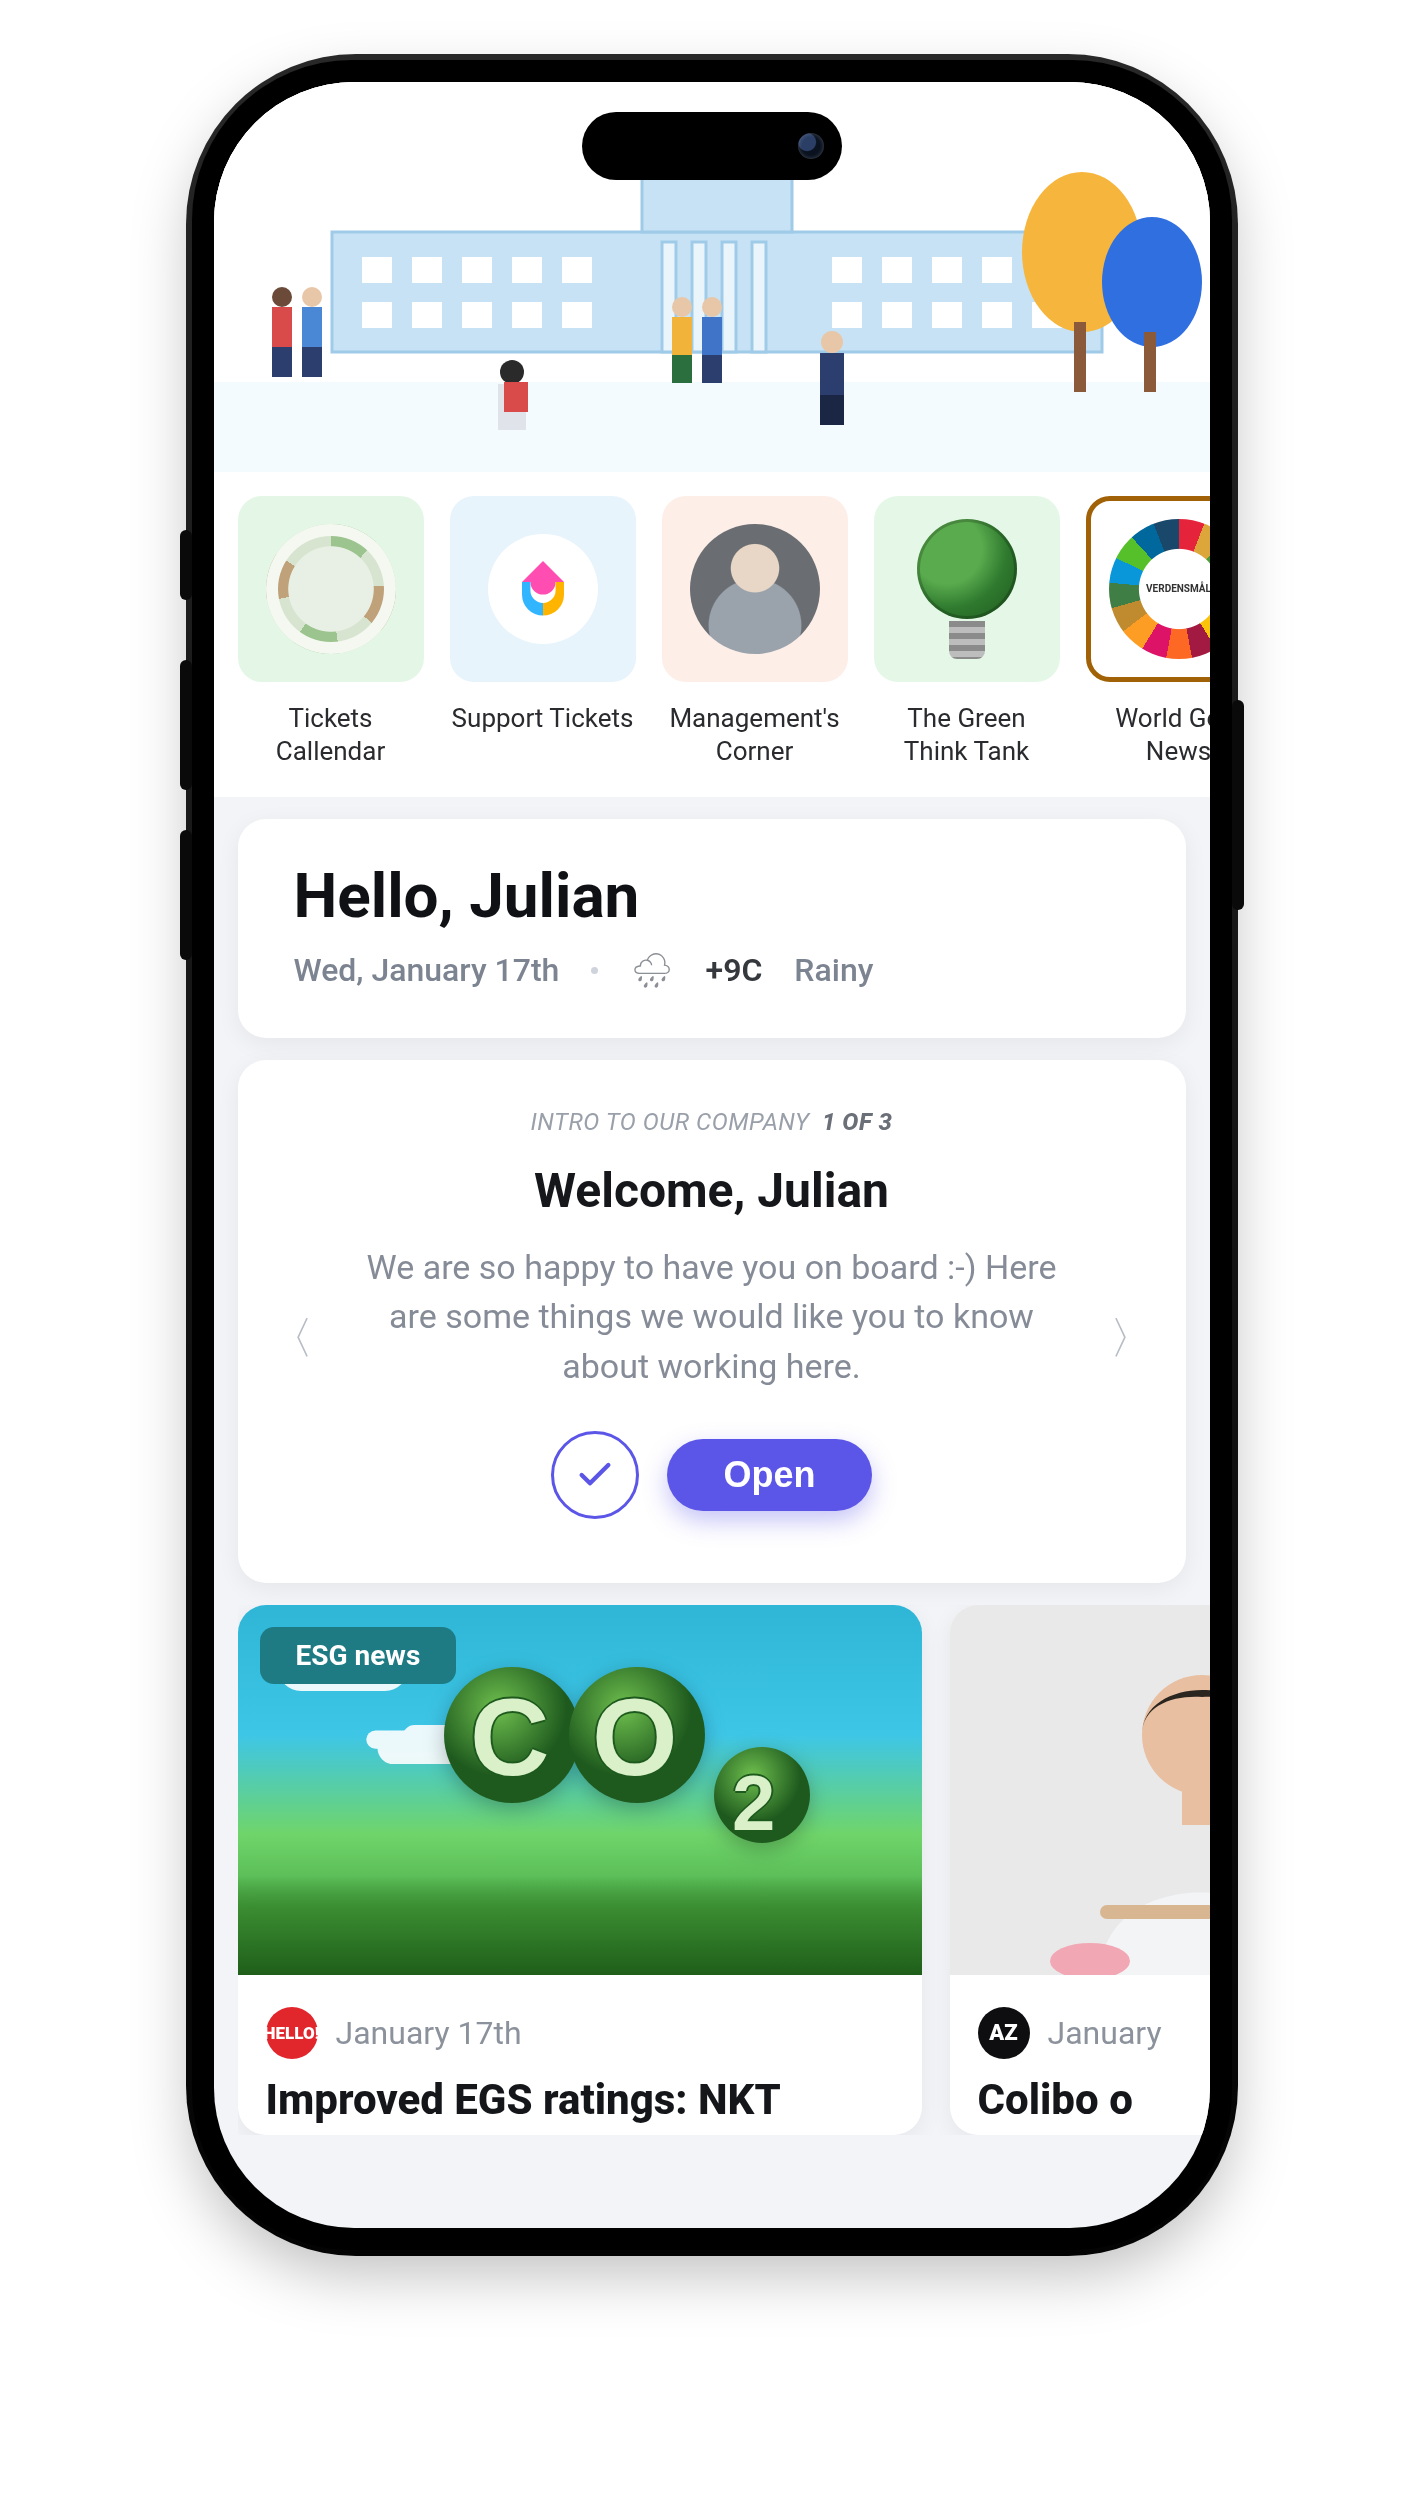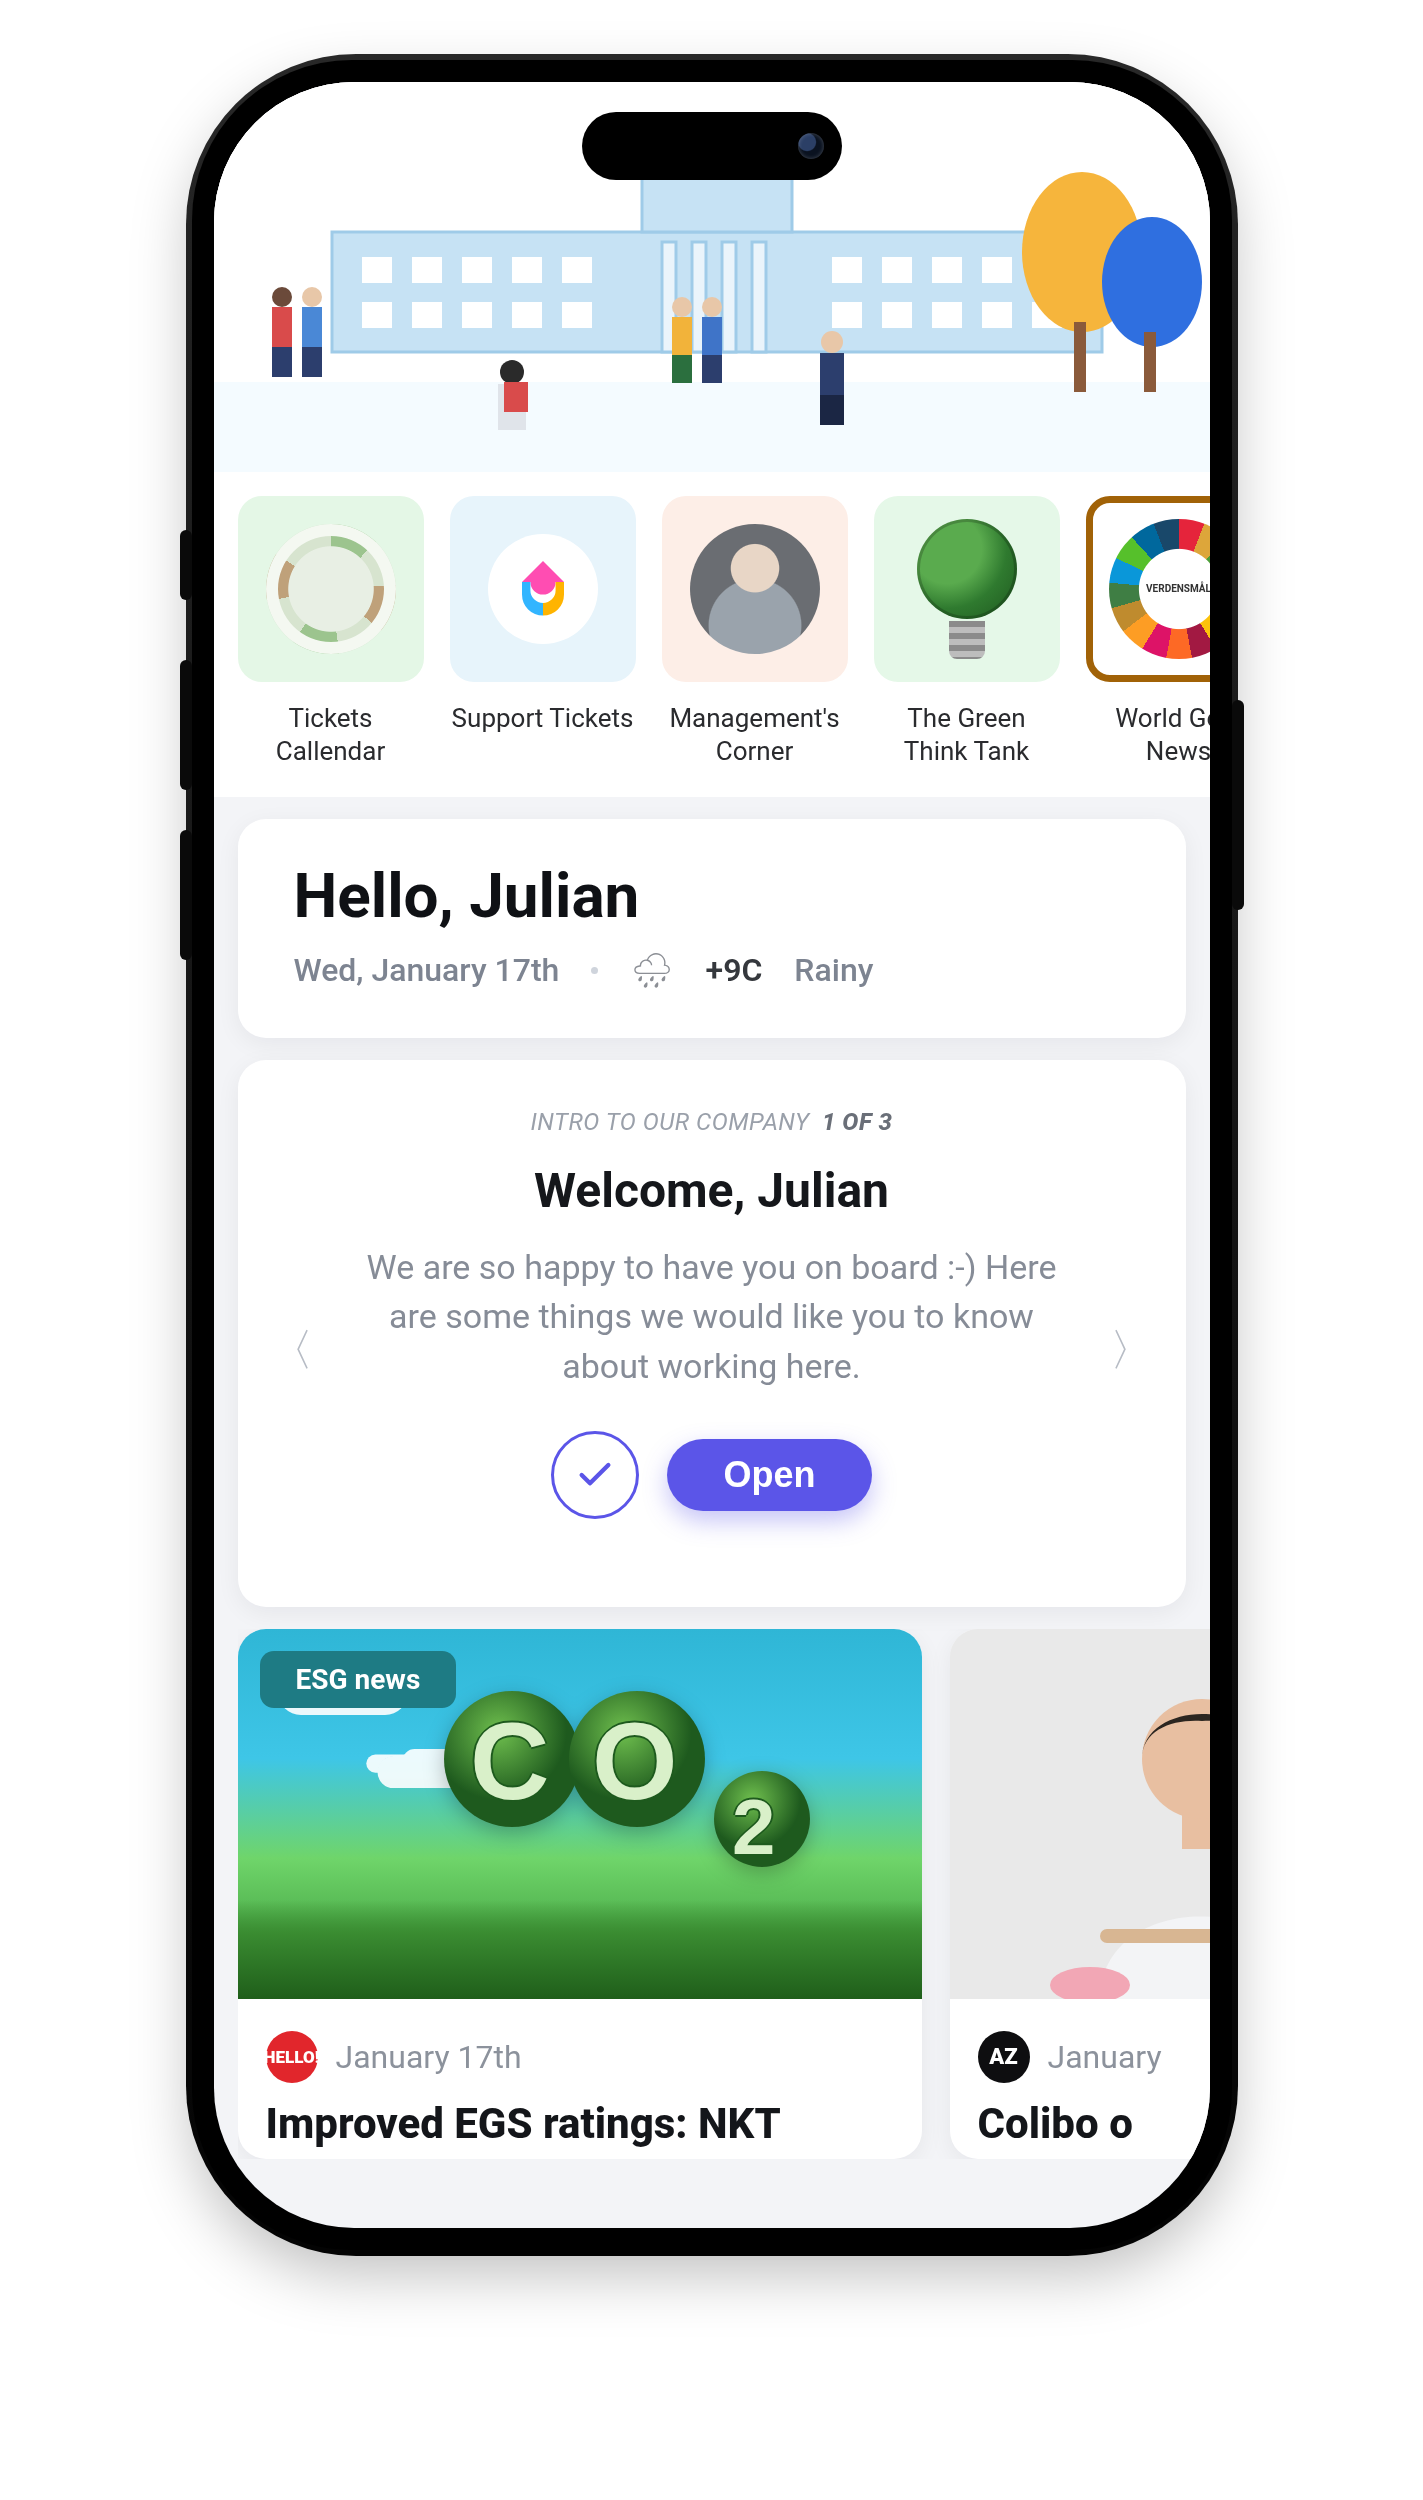--- a/index.html
+++ b/index.html
@@ -86,21 +86,21 @@
   .tile .thumb {
     width:186px; height:186px;
     border-radius:24px;
     display:flex; align-items:center; justify-content:center;
     margin-bottom:20px;
   }
   .tile .thumb.green  { background:#e4f7e6; }
   .tile .thumb.peach  { background:#fdeee7; }
   .tile .thumb.blue   { background:#e7f4fb; }
   .tile .thumb.mint   { background:#e5f8e8; }
-  .tile .thumb.white  { background:#ffffff; border:7px solid #a16207; }
+  .tile .thumb.white  { background:#ffffff; border:5px solid #a16207; }
   .tile .label {
     font-size:26px; line-height:1.25;
     color:#2a2b2e; text-align:center;
     max-width:200px;
   }
 
   
   .ring {
     width:130px; height:130px; border-radius:50%;
     background:
@@ -179,21 +179,21 @@
     display:flex; align-items:center; gap:32px;
     font-size:32px; color:#7d8491; font-weight:500;
   }
   .greet .dot { width:7px; height:7px; border-radius:50%; background:#cfd4dc; }
   .greet .wicon { font-size:34px; color:#8b8f97; filter:grayscale(.2); }
   .greet .temp { color:#35383d; font-weight:600; }
   .greet .cond { color:#7d8491; }
 
   
   .intro {
-    padding:48px 40px 88px;
+    padding:48px 40px 64px;
     text-align:center;
     position:relative;
   }
   .intro .eyebrow {
     font-size:24px; letter-spacing:.5px;
     color:#9aa0aa; font-style:italic;
   }
   .intro .eyebrow b { color:#6a6f78; font-style:italic; font-weight:800; margin-left:6px;}
   .intro h2 {
     margin-top:26px;

